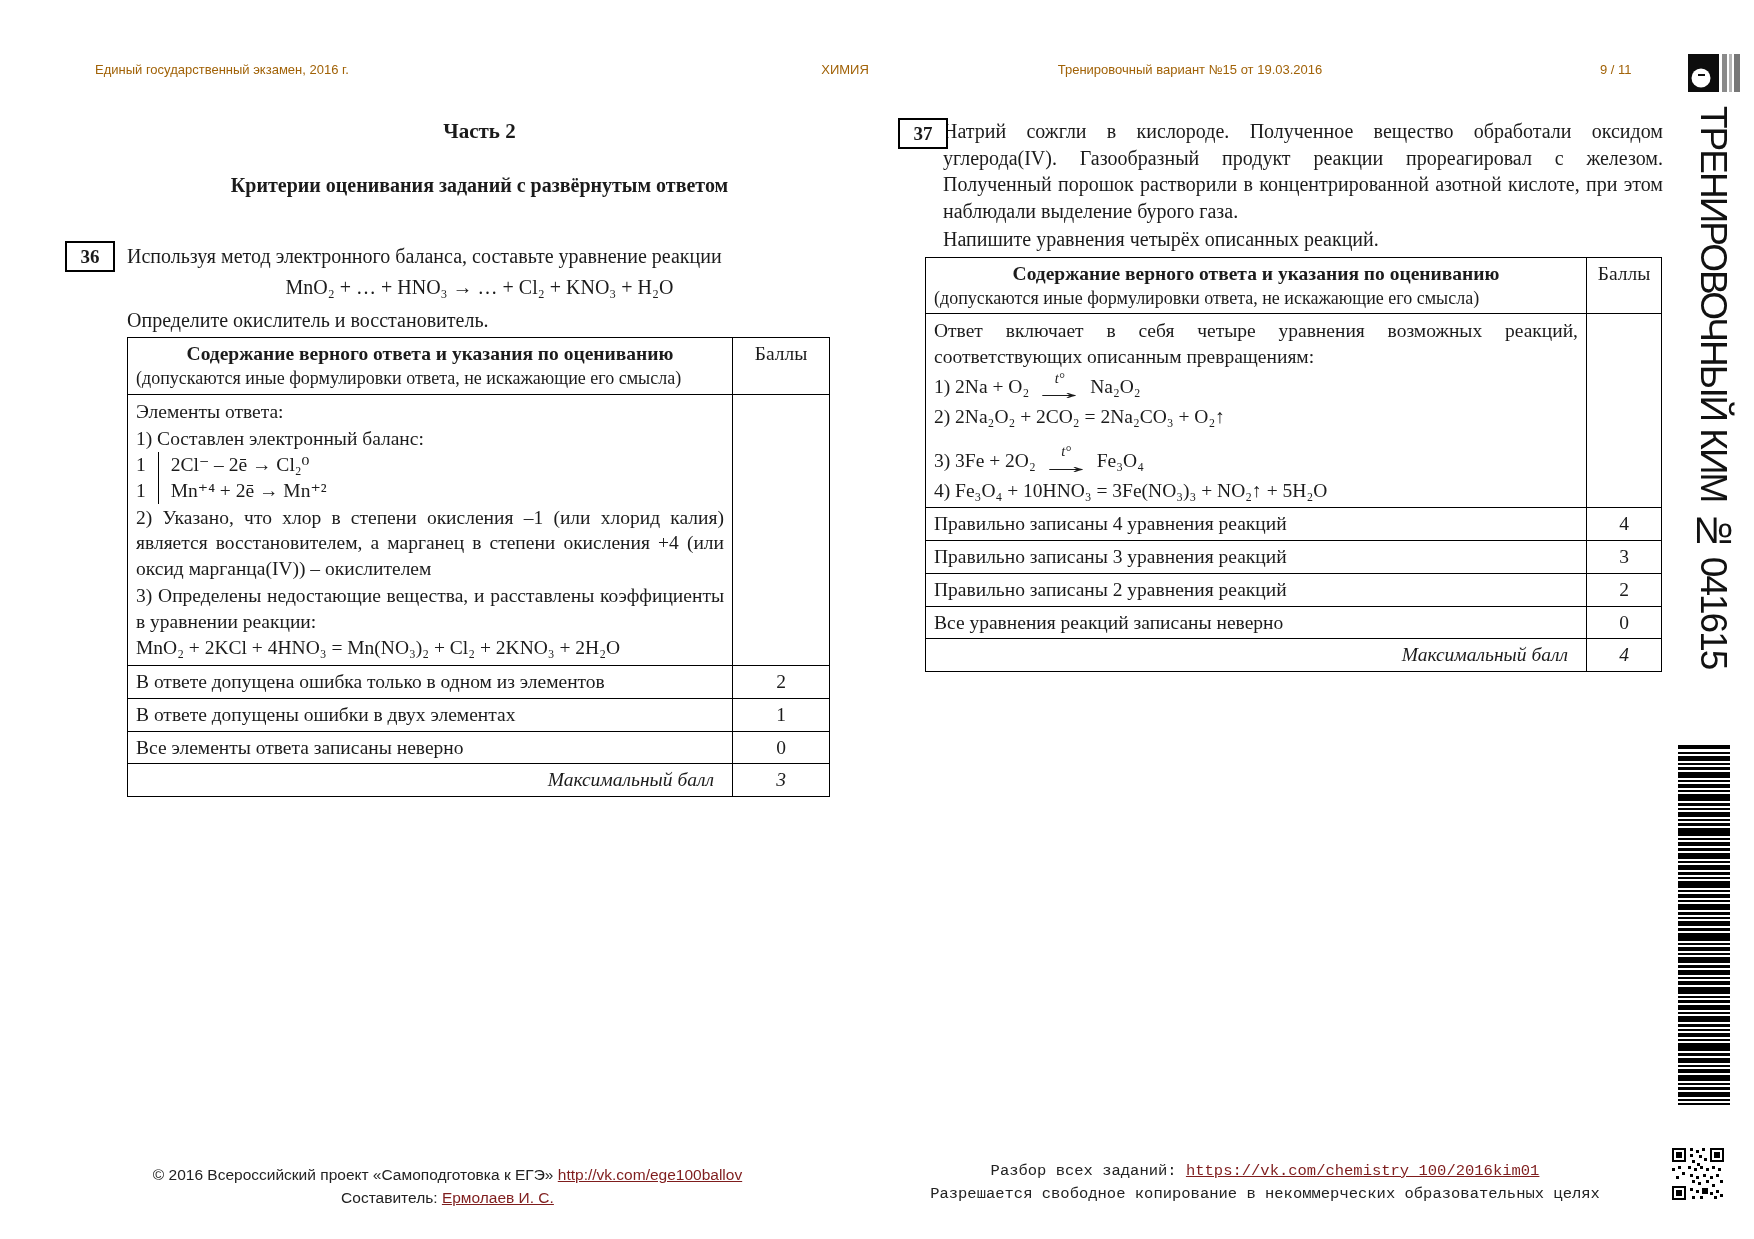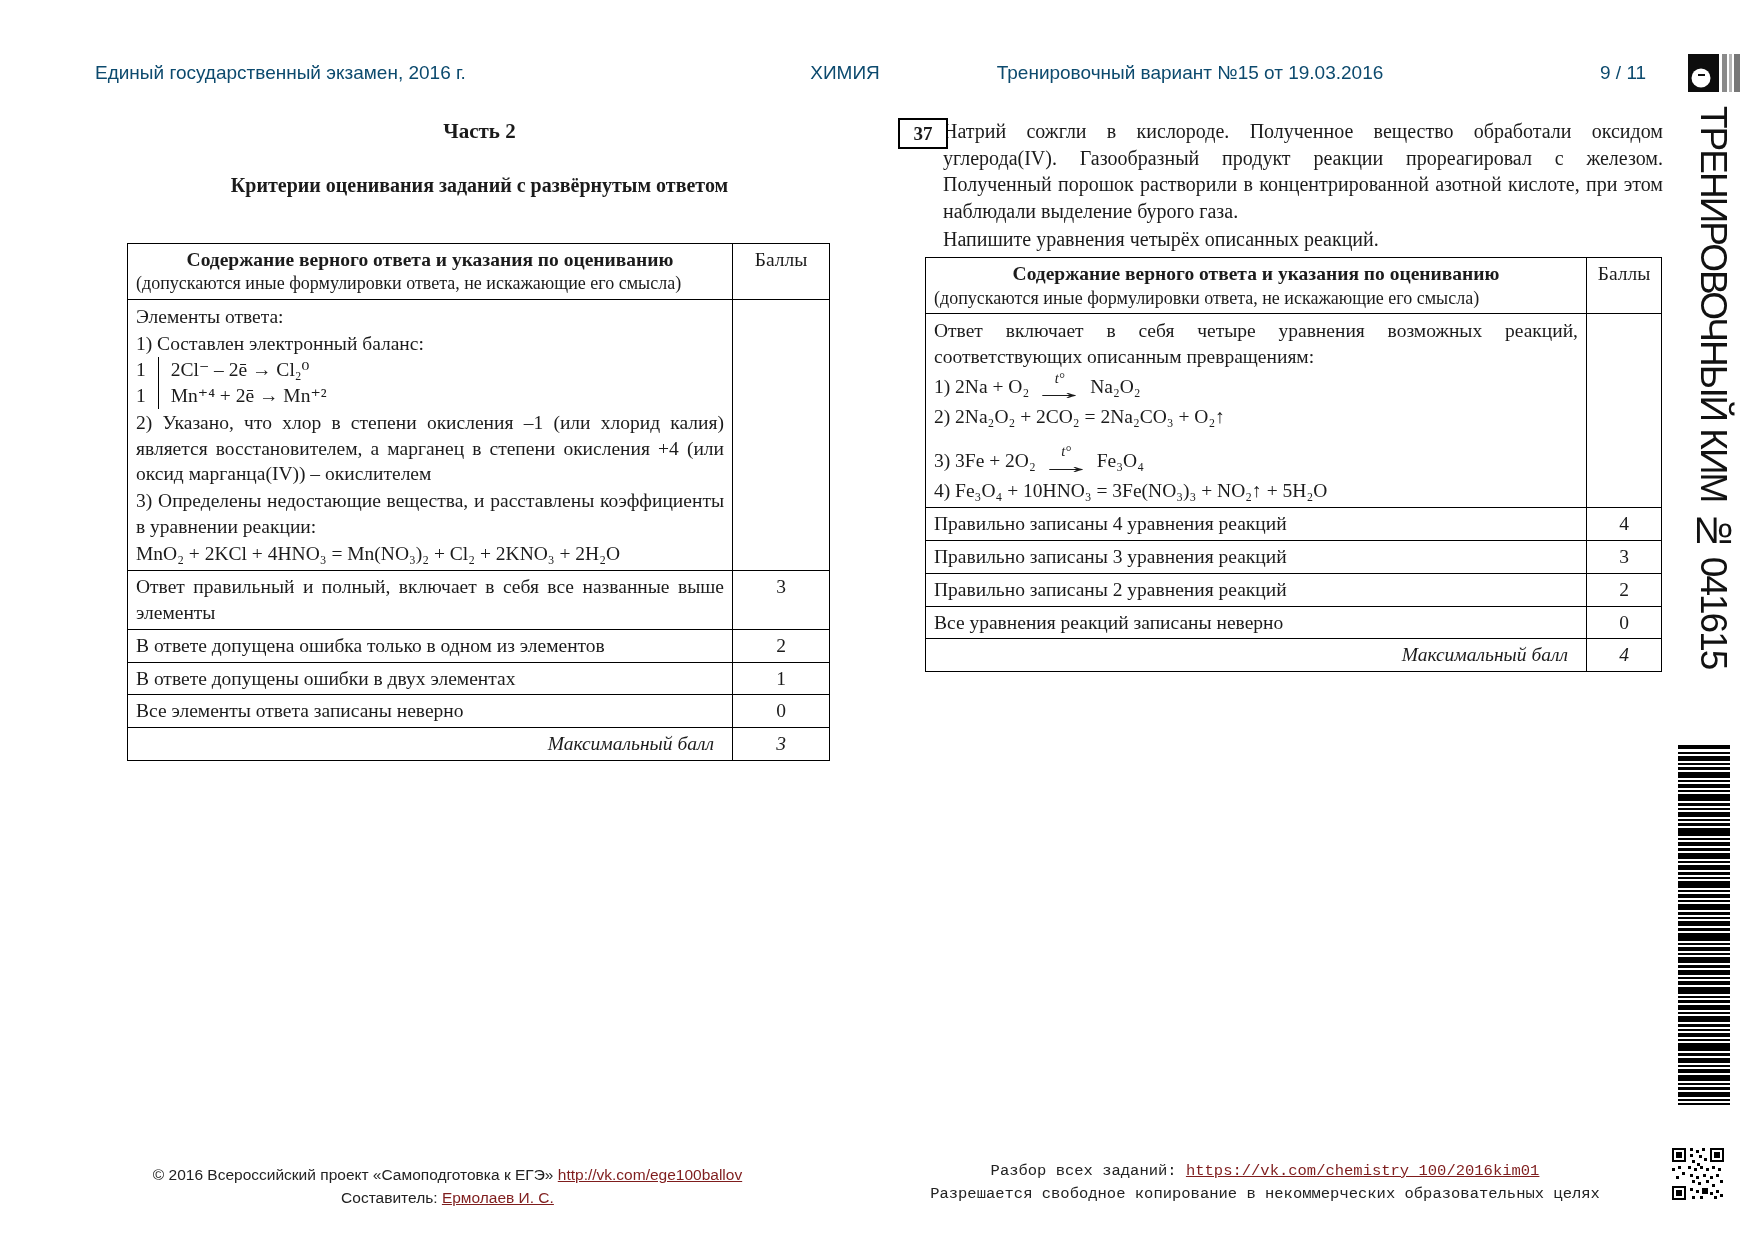--- a/index.html
+++ b/index.html
@@ -1,20 +1,20 @@
 <!DOCTYPE html>
 <html lang="ru"><head>
 <meta charset="utf-8">
 <style>
   html,body{margin:0;padding:0;background:#e9e9e9;}
   .page{position:relative;width:1754px;height:1239px;background:#ffffff;overflow:hidden;
         font-family:"Liberation Serif","DejaVu Serif",serif;color:#1b1b1b;}
   
   .sans{font-family:"Liberation Sans","DejaVu Sans",sans-serif;}
-  .hdr{position:absolute;top:62px;font-size:19px;color:#0c4a6e;white-space:nowrap;}
+  .hdr{position:absolute;top:62px;font-size:13px;color:#a16207;white-space:nowrap;}
   .hdr.center{transform:translateX(-50%);}
   .ftr{position:absolute;font-size:15.5px;text-align:center;line-height:1.5;color:#222;}
   a.lnk{color:#7f1d1d;text-decoration:underline;}
   
   .col{position:absolute;font-size:20px;line-height:1.33;}
   .col-left{left:95px;top:118px;width:705px;padding-left:32px;}
   .col-right{left:865px;top:118px;width:800px;}
   .part-title{text-align:center;font-weight:bold;font-size:21px;margin:0 0 26px;}
   .part-subtitle{text-align:center;font-weight:bold;font-size:20px;margin:0 0 44px;}
   .taskwrap{position:relative;}
@@ -77,20 +77,26 @@
       <rect x="34" y="0" width="5" height="38" fill="#8a8a8a"></rect>
       <rect x="41" y="0" width="3" height="38" fill="#b5b5b5"></rect>
       <rect x="46" y="0" width="6" height="38" fill="#777777"></rect>
     </svg>
   </span>
 
   <div class="col col-left">
     <div class="part-title">Часть 2</div>
     <div class="part-subtitle">Критерии оценивания заданий с развёрнутым ответом</div>
 
+    <div class="taskwrap">
+      <div class="tasknum num36">36</div>
+      <p class="stmt">Используя метод электронного баланса, составьте уравнение реакции</p>
+      <div class="eq-center">MnO₂ + … + HNO₃ → … + Cl₂ + KNO₃ + H₂O</div>
+      <p class="stmt">Определите окислитель и восстановитель.</p>
+    </div>
 
     <table class="crit t36">
       <tbody>
           <tr>
         <td>
           <span class="hd-main">Содержание верного ответа и указания по оцениванию</span>
           <span class="hd-note">(допускаются иные формулировки ответа, не искажающие его смысла)</span>
         </td>
         <td class="hd-score">Баллы</td>
       </tr>
@@ -106,24 +112,20 @@
             <div class="eqs">
               <div>2Cl⁻ – 2ē → Cl₂⁰</div>
               <div>Mn⁺⁴ + 2ē → Mn⁺²</div>
             </div>
           </div>
           <div class="just">2) Указано, что хлор в степени окисления –1 (или хлорид калия) является восстановителем, а марганец в степени окисления +4 (или оксид марганца(IV)) – окислителем</div>
           <div class="just">3) Определены недостающие вещества, и расставлены коэффициенты в уравнении реакции:</div>
           <div>MnO₂ + 2KCl + 4HNO₃ = Mn(NO₃)₂ + Cl₂ + 2KNO₃ + 2H₂O</div>
         </td>
         <td class="score"></td>
-      </tr>
-      <tr>
-        <td class="just">Ответ правильный и полный, включает в себя все названные выше элементы</td>
-        <td class="score">3</td>
       </tr>
       <tr>
         <td>В ответе допущена ошибка только в одном из элементов</td>
         <td class="score">2</td>
       </tr>
       <tr>
         <td>В ответе допущены ошибки в двух элементах</td>
         <td class="score">1</td>
       </tr>
       <tr>

